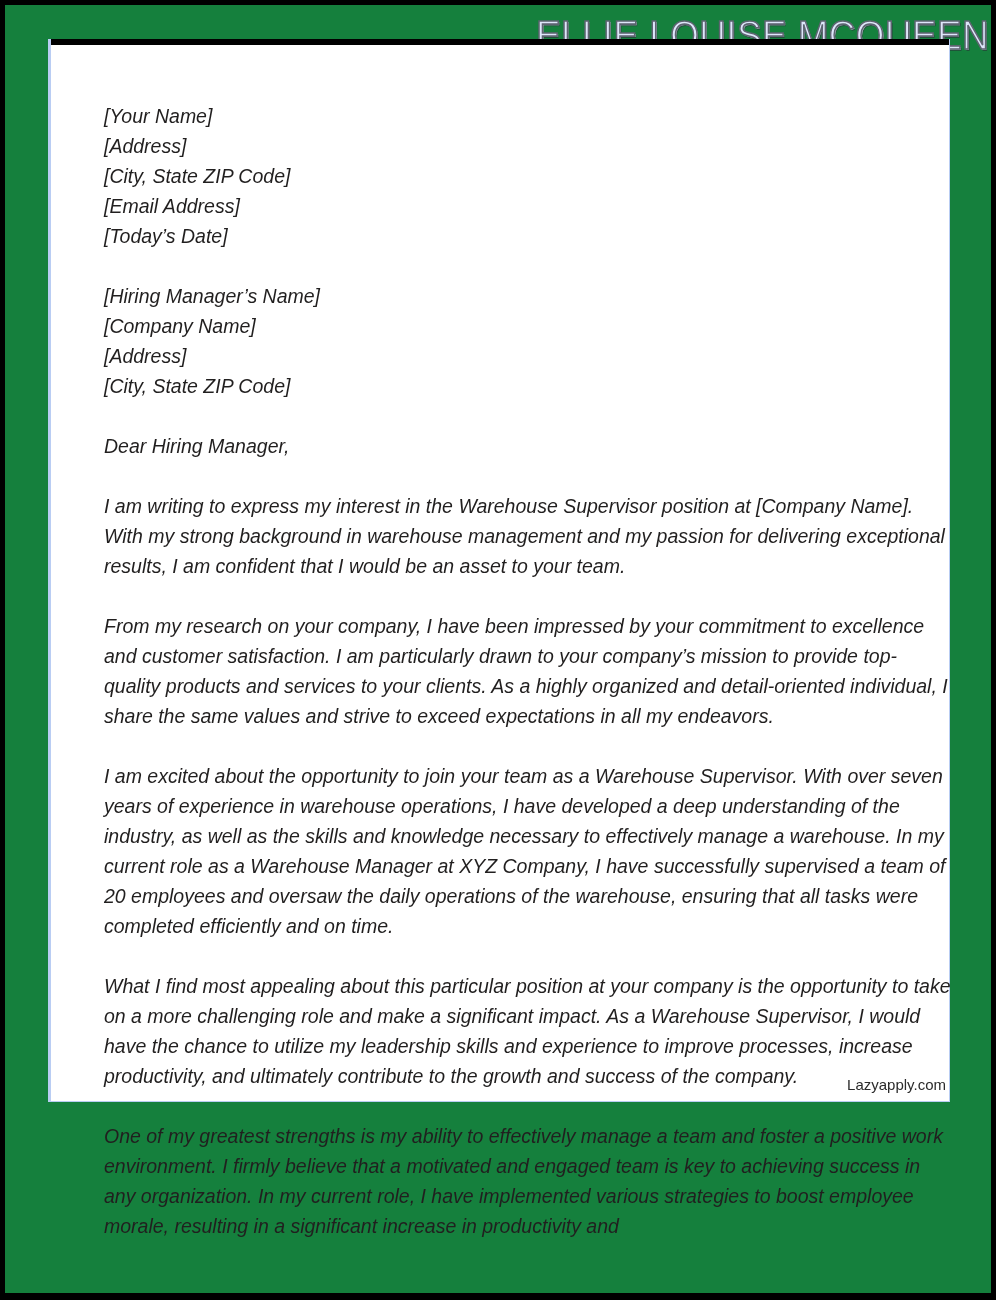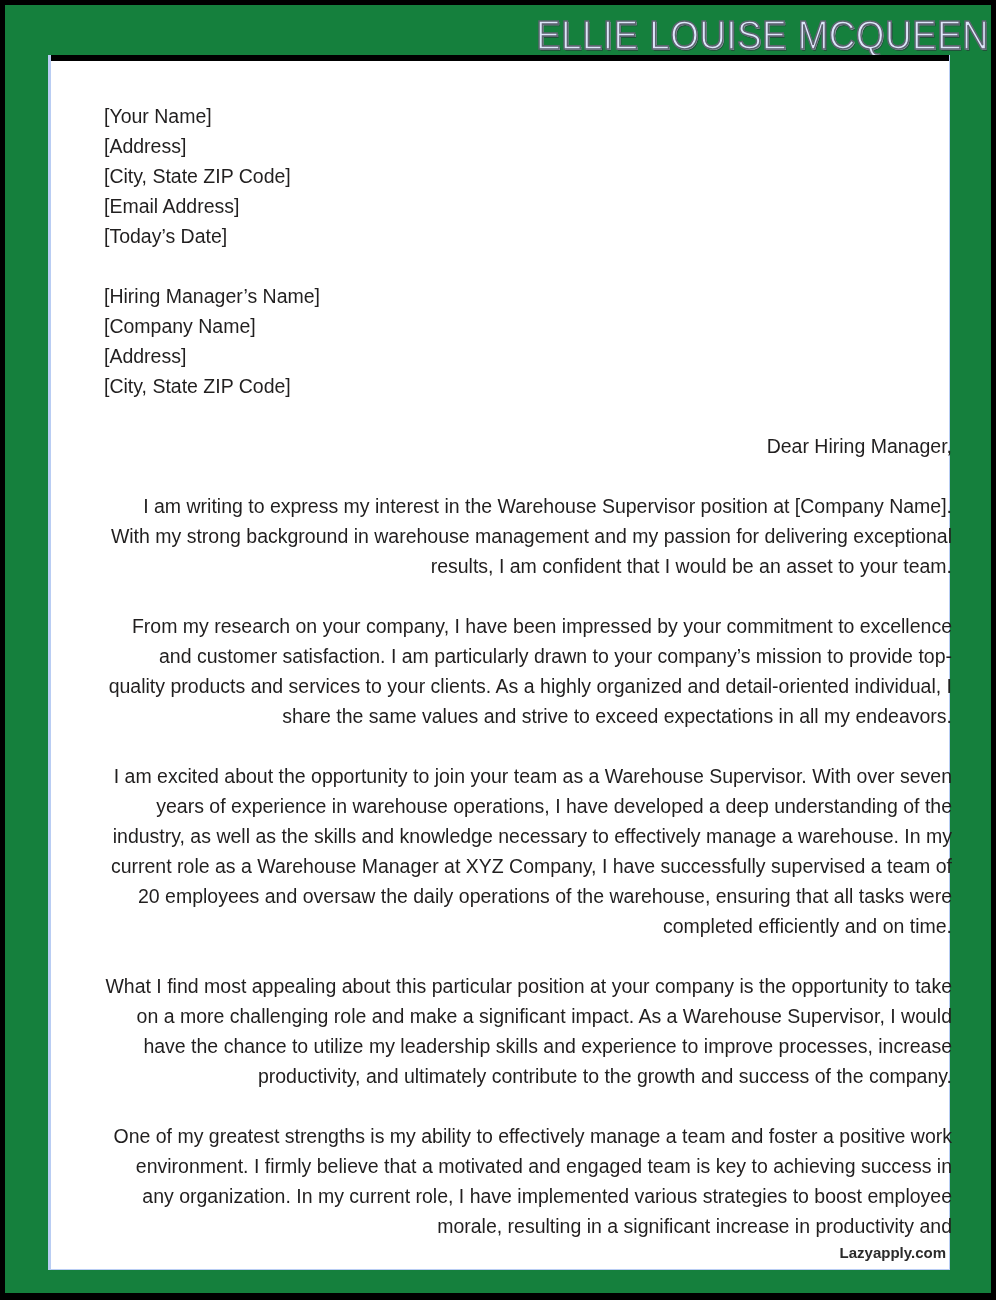--- a/index.html
+++ b/index.html
@@ -54,30 +54,29 @@
        1.6px 1.6px 0.6px rgba(40,45,55,0.55);
     transform: scaleX(0.92);
     transform-origin: 100% 50%;
     user-select: none;
   }
 
   
   .page-sheet {
     position: absolute;
     left: 43px;
-    top: 50px;
+    top: 34px;
     width: 902px;
-    height: 1215px;
+    height: 1063px;
     background: #ffffff;
     border-left: 3px solid #b9cdf3;
     border-right: 1px solid #b9cdf3;
     border-bottom: 1px solid #b9cdf3;
     box-sizing: border-box;
     overflow: hidden;
-    font-weight: bold;
   }
   .page-topbar {
     position: absolute;
     left: 0;
     top: 0;
     right: 0;
     height: 6px;
     background: #000000;
   }
   .watermark {
@@ -97,31 +96,32 @@
     position: absolute;
     left: 47px;
     top: 50px;
     width: 900px;
     padding: 46px 0 0 52px;
     box-sizing: border-box;
     font-family: "Liberation Sans", sans-serif;
     font-size: 19.5px;
     line-height: 30px;
     color: #211f1f;
+    font-style: italic;
   }
   .addr-block {
     margin: 0;
     white-space: pre-line;
   }
   .spacer-line {
     height: 30px;
   }
   .para {
     margin: 0;
-    text-align: right;
+    text-align: left;
   }
 </style>
 </head>
 <body>
 
 <div class="frame">
   <div class="canvas">
 
     <div class="header-name">ELLIE LOUISE MCQUEEN</div>
 

